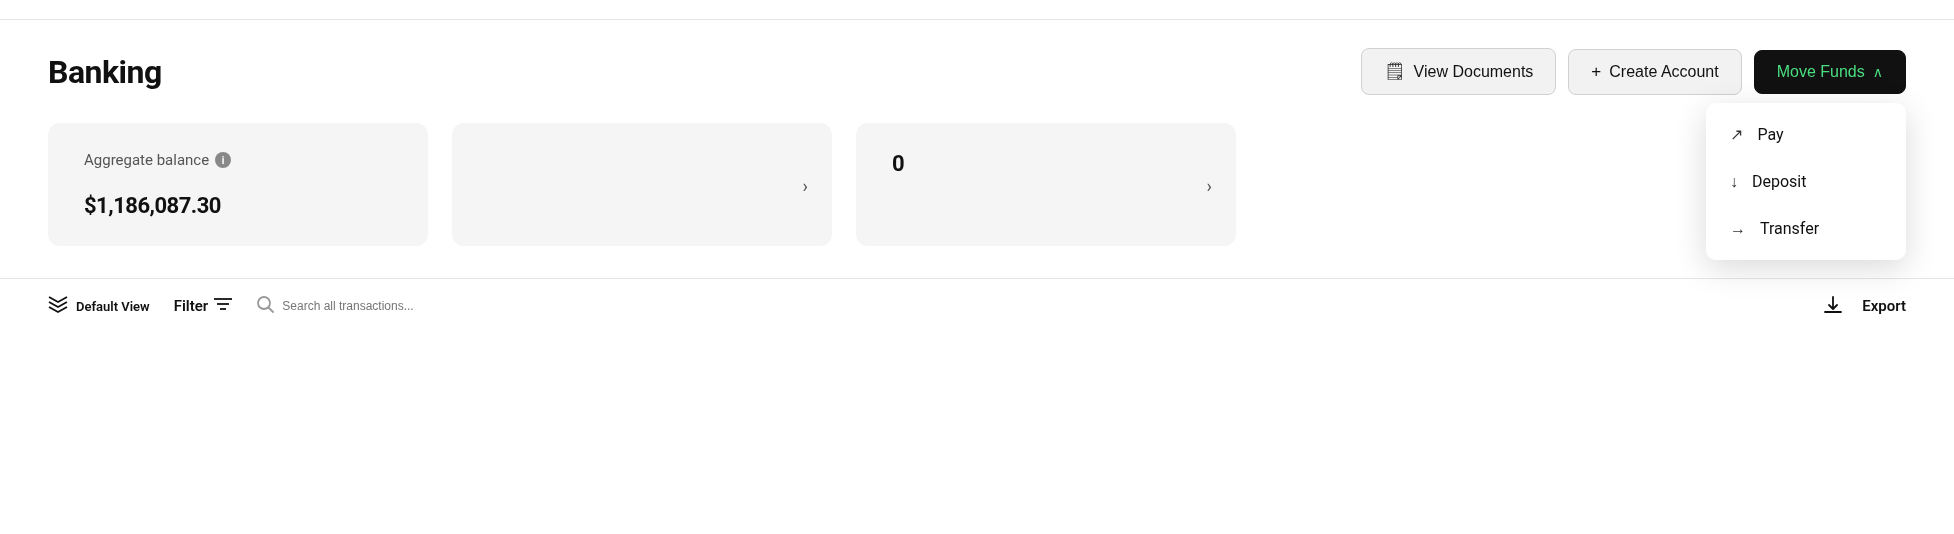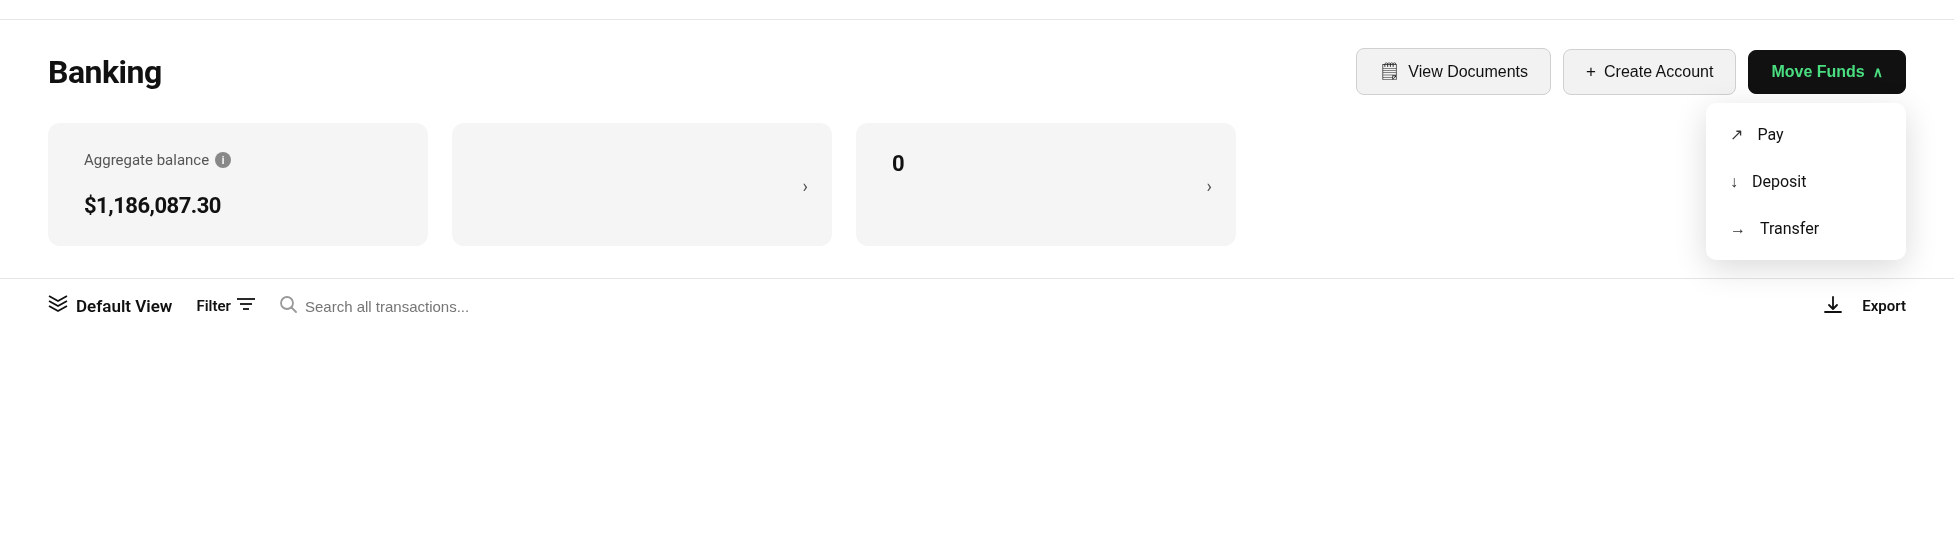--- a/index.html
+++ b/index.html
@@ -48,21 +48,21 @@
       font-size: 16px;
       font-weight: 500;
       color: #111;
       white-space: nowrap;
     }
 
     .btn-dark {
       background: #111;
       color: #4ade80;
       border-color: #111;
-      font-weight: 700;
+      font-weight: 400;
     }
 
     .btn-dark .chevron {
       color: #4ade80;
       font-size: 14px;
     }
 
     .cards-row {
       display: flex;
       gap: 0;
@@ -123,21 +123,21 @@
       align-items: center;
       padding: 16px 48px;
       gap: 24px;
       border-top: 1px solid #e5e5e5;
     }
 
     .default-view-btn {
       display: flex;
       align-items: center;
       gap: 8px;
-      font-size: 17px;
+      font-size: 13px;
       font-weight: 600;
       cursor: pointer;
       color: #111;
     }
 
     .filter-btn {
       display: flex;
       align-items: flex-end;
       gap: 6px;
       font-size: 15px;
@@ -280,21 +280,21 @@
     </span>
   </div>
 
   <div class="search-bar">
     <span>
       <svg width="18" height="18" viewBox="0 0 18 18" fill="none">
         <circle cx="8" cy="8" r="6" stroke="#999" stroke-width="1.8"></circle>
         <line x1="12.5" y1="12.5" x2="17" y2="17" stroke="#999" stroke-width="1.8" stroke-linecap="round"></line>
       </svg>
     </span>
-    <input type="text" style="border: none; outline: none; font-size: 15px; color: rgb(153, 153, 153); background: transparent; width: 340px;" placeholder="Search all transactions...">
+    <input type="text" style="border: none; outline: none; font-size: 12px; color: rgb(153, 153, 153); background: transparent; width: 340px;" placeholder="Search all transactions...">
   </div>
 
   <div class="export-btn">
     <span>
       <svg width="18" height="18" viewBox="0 0 18 18" fill="none">
         <path d="M9 2v10M5 10l4 4 4-4" stroke="#111" stroke-width="1.8" stroke-linecap="round" stroke-linejoin="round" fill="none"></path>
         <line x1="1" y1="17" x2="17" y2="17" stroke="#111" stroke-width="1.8" stroke-linecap="round"></line>
       </svg>
     </span>
     <span>Export</span>

